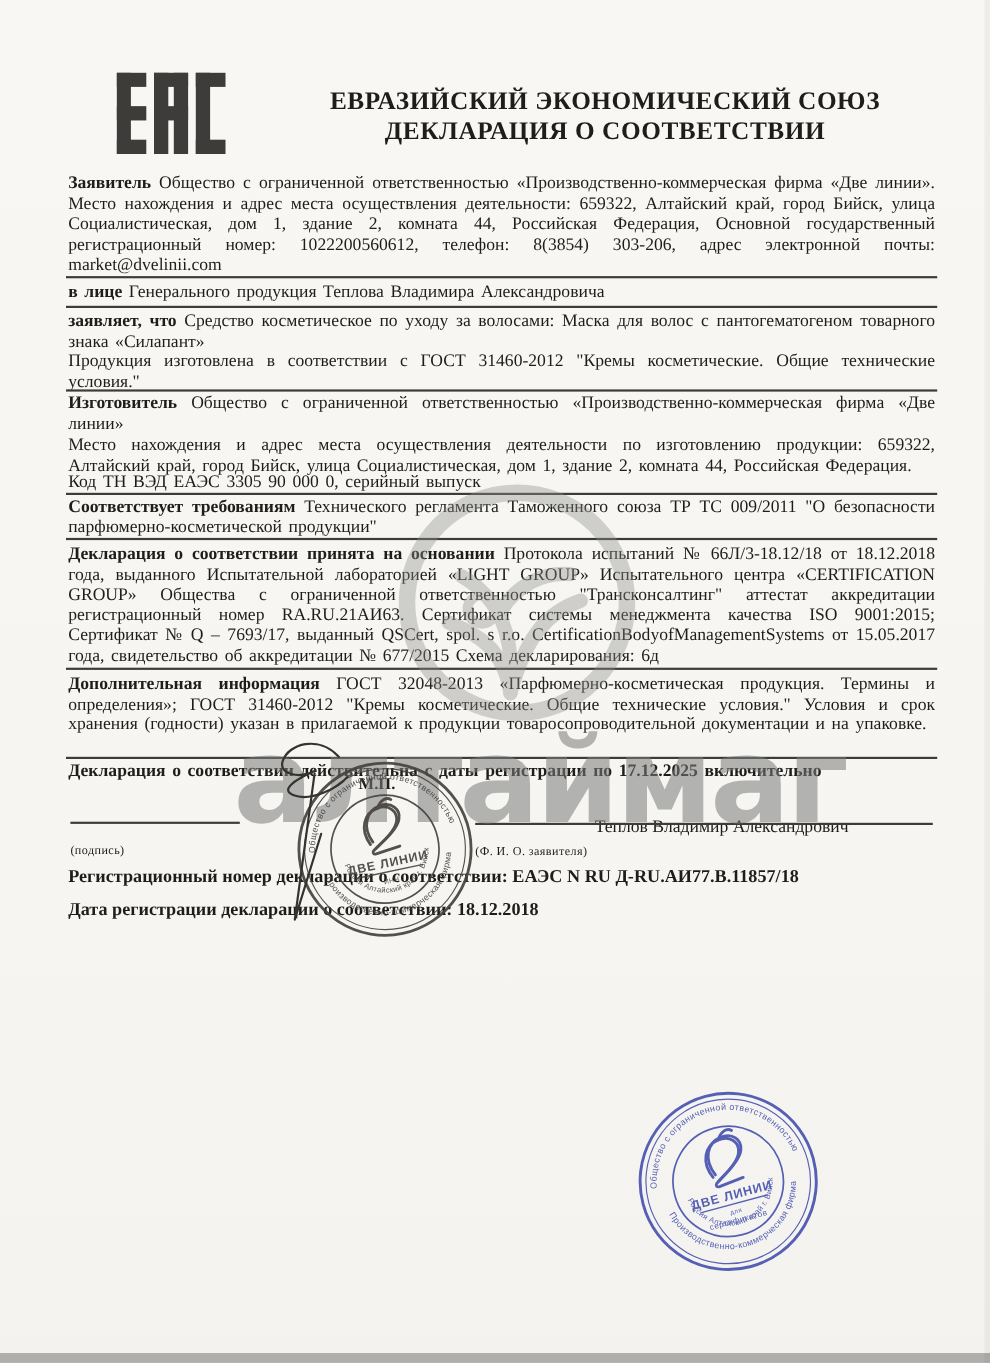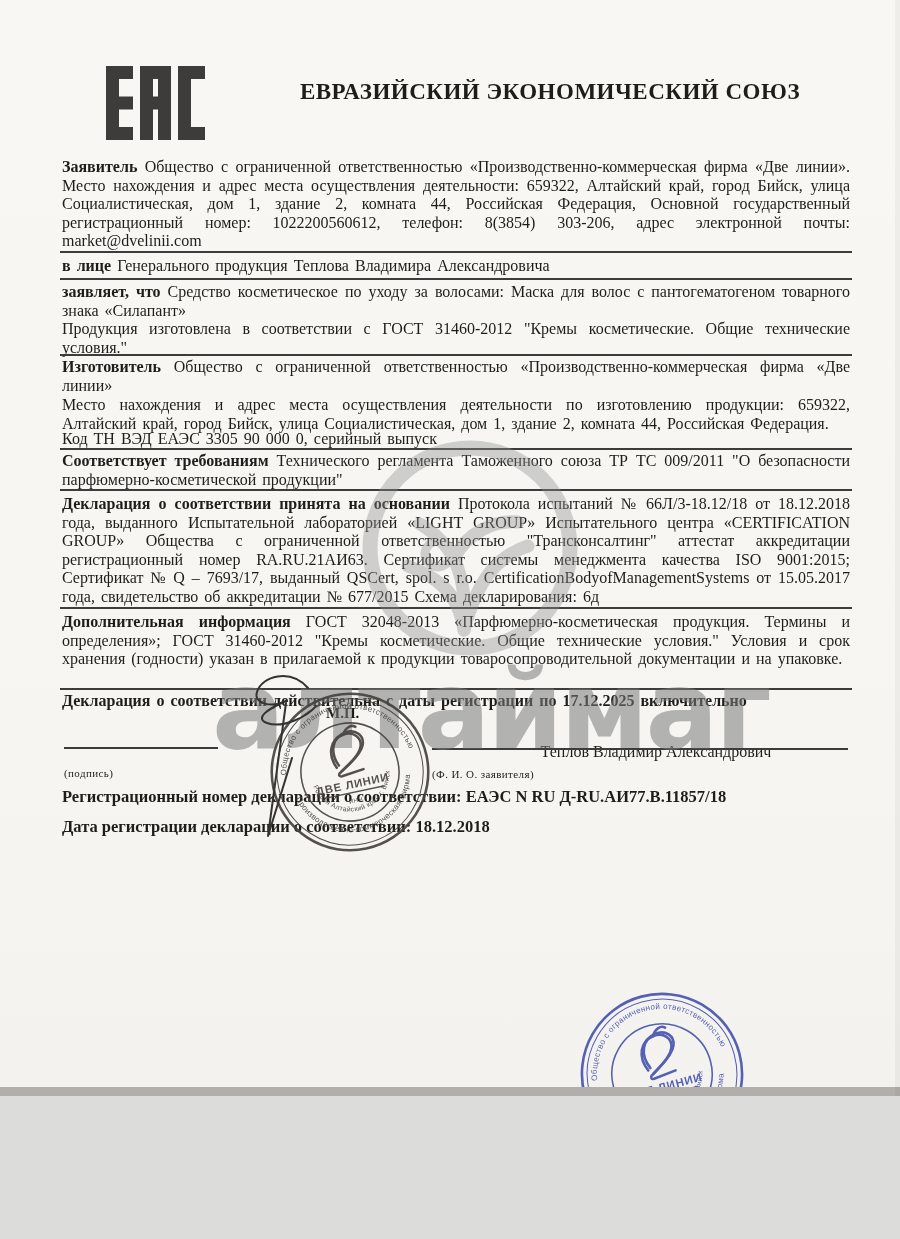--- a/index.html
+++ b/index.html
@@ -1,16 +1,16 @@
 <!DOCTYPE html>
 <html><head>
 <meta charset="utf-8">
 <style>
   html,body{margin:0;padding:0;background:#dcdcda;}
-  #page{position:relative;width:900px;height:1096px;margin:0 auto;overflow:hidden;
+  #page{position:relative;width:900px;height:1239px;margin:0 auto;overflow:hidden;
         background:linear-gradient(180deg,#f8f7f4 0%,#f6f5f1 70%,#f3f2ee 100%);
         font-family:"Liberation Serif",serif;color:#1e1d1a;}
   .para{position:absolute;left:62px;width:788px;margin:0;font-size:16px;line-height:18.5px;
         text-align:justify;word-spacing:2px;z-index:1;}
   .para b{font-weight:bold;}
   .single{text-align:left;}
   .rule{position:absolute;left:60px;width:792px;height:2px;background:#3e3c3a;z-index:1;}
   .title{position:absolute;left:250px;top:78px;width:600px;margin:0;text-align:center;
          font-weight:bold;font-size:23px;line-height:27px;letter-spacing:.5px;z-index:1;}
   .eac{position:absolute;left:106px;top:66px;z-index:1;}
@@ -53,20 +53,21 @@
       <rect x="34" y="0" width="31" height="13"></rect>
         <rect x="34" y="30.5" width="31" height="13"></rect>
       <rect x="72" y="0" width="13" height="74"></rect>
         <rect x="72" y="0" width="27" height="13"></rect>
       <rect x="72" y="61" width="27" height="13"></rect>
     </g>
   </svg>
 
   <h1 class="title">
     <span>ЕВРАЗИЙСКИЙ ЭКОНОМИЧЕСКИЙ СОЮЗ</span><br>
+    <span>ДЕКЛАРАЦИЯ О СООТВЕТСТВИИ</span>
   </h1>
 
   <p class="para" style="top:158px"><b>Заявитель</b> <span>Общество с ограниченной ответственностью «Производственно-коммерческая фирма «Две линии». Место нахождения и адрес места осуществления деятельности: 659322, Алтайский край, город Бийск, улица Социалистическая, дом 1, здание 2, комната 44, Российская Федерация, Основной государственный регистрационный номер: 1022200560612, телефон: 8(3854) 303-206, адрес электронной почты: market@dvelinii.com</span></p>
   <div class="rule" style="top:251px"></div>
 
   <p class="para single" style="top:257px"><b>в лице</b> <span>Генерального продукция Теплова Владимира Александровича</span></p>
   <div class="rule" style="top:278px"></div>
 
   <p class="para" style="top:283px"><b>заявляет, что</b> <span>Средство косметическое по уходу за волосами: Маска для волос с пантогематогеном товарного знака «Силапант»</span></p>
   <p class="para" style="top:320px"><span>Продукция изготовлена в соответствии с ГОСТ 31460-2012 "Кремы косметические. Общие технические условия."</span></p>

